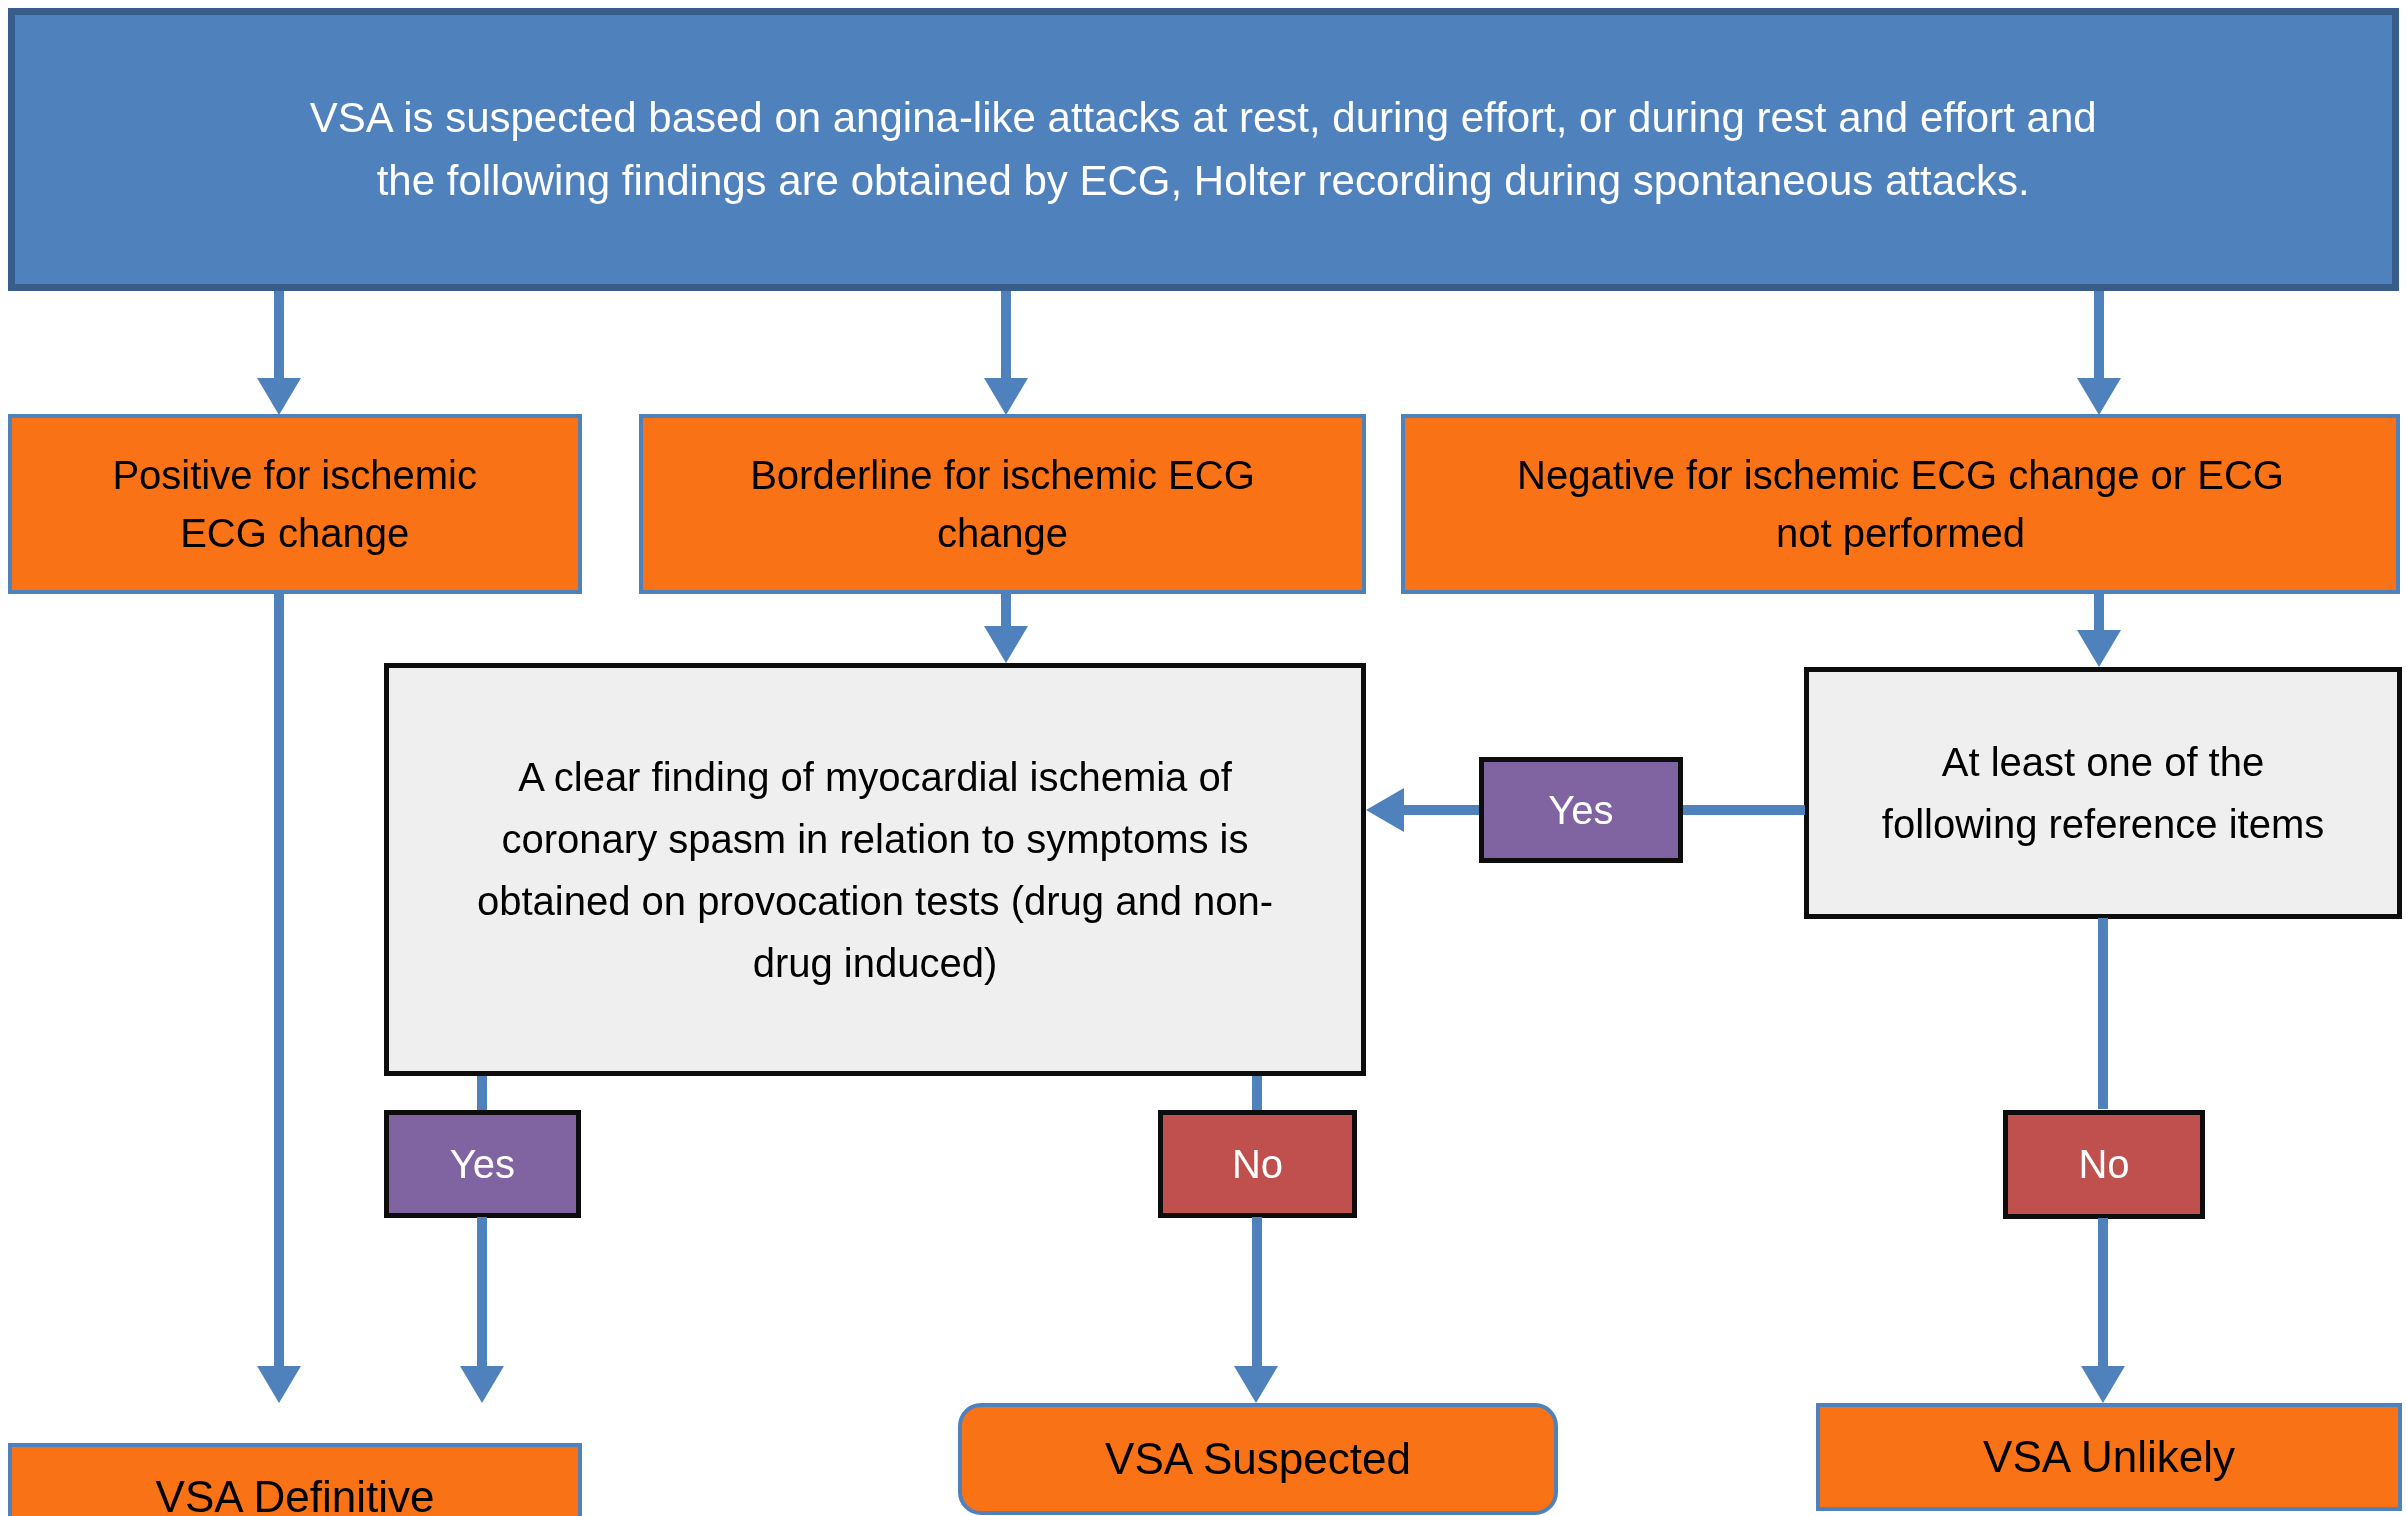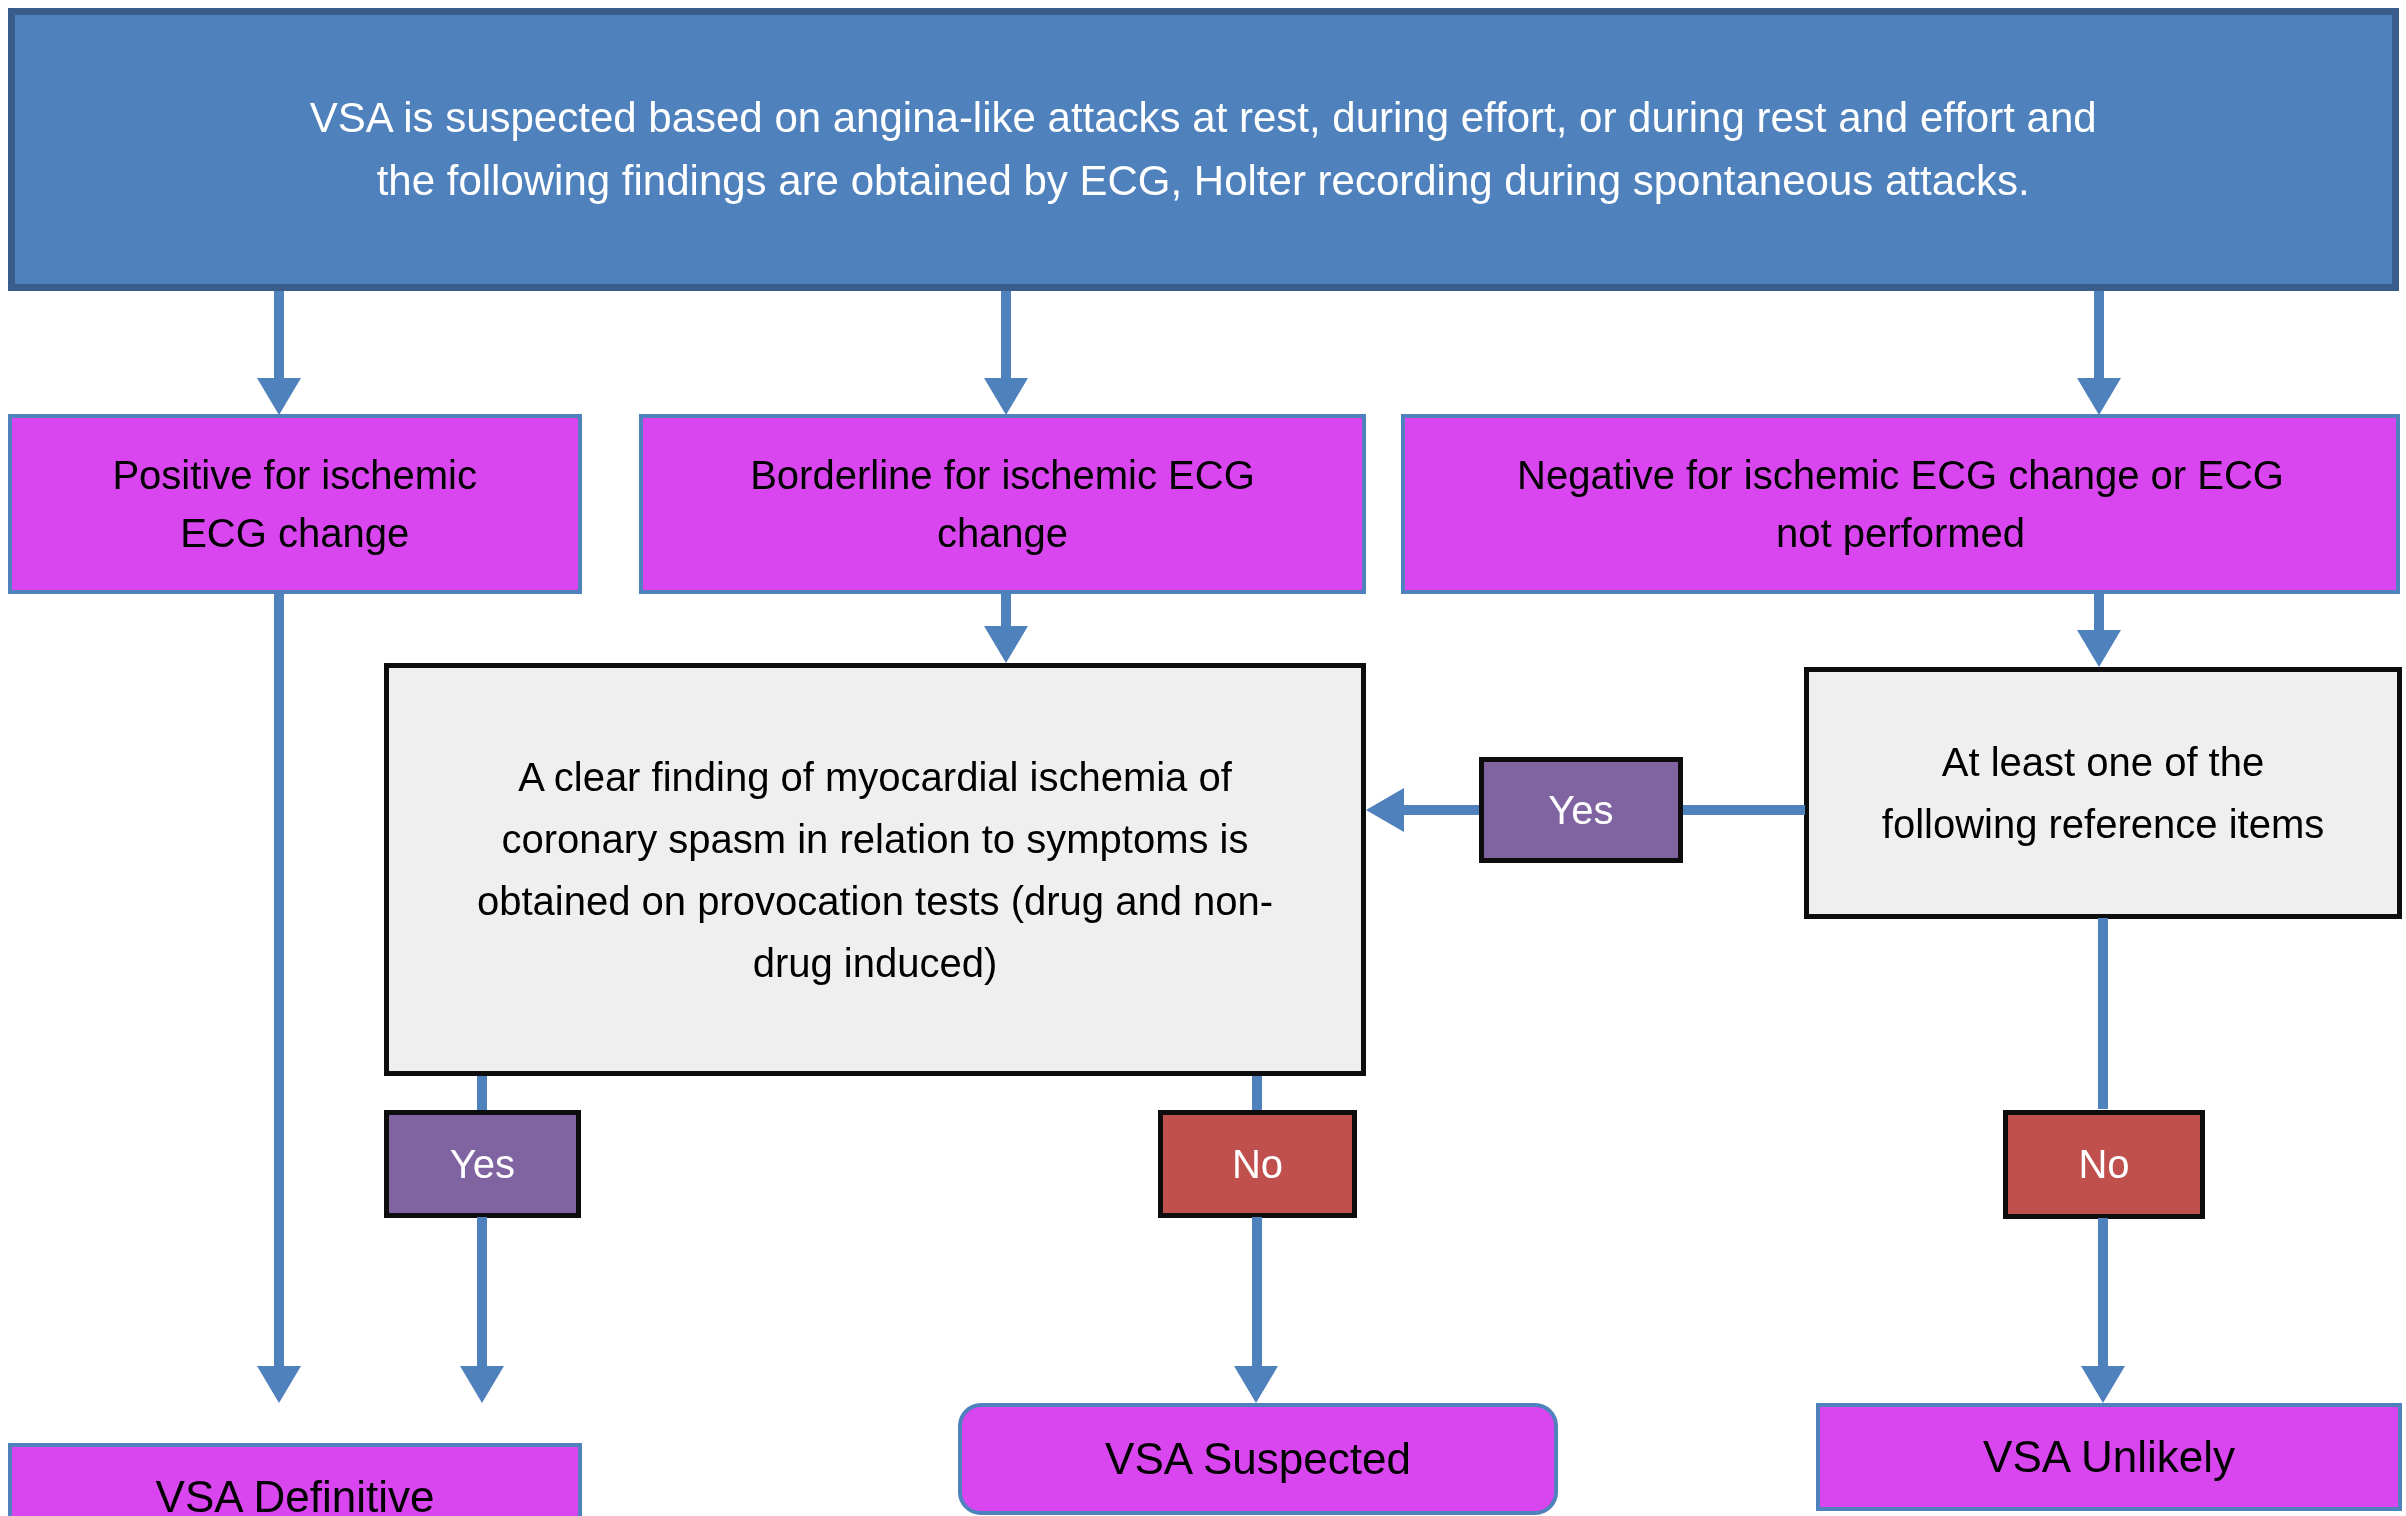--- a/index.html
+++ b/index.html
@@ -20,21 +20,21 @@
     font-family:"Liberation Sans","DejaVu Sans",sans-serif;
   }
   .node{position:absolute;box-sizing:border-box;display:flex;align-items:center;justify-content:center;text-align:center;}
   .banner{
     background:var(--banner_fill);
     border:7.7px solid var(--banner_border);
     color:var(--text_white);
     font-size:42px;line-height:1.5;
   }
   .wbox{
-    background:#d946ef;
+    background:#f97316;
     border:4.8px solid var(--box_border_blue);
     color:var(--text_black);
     font-size:40px;line-height:1.45;
   }
   .gbox{
     background:var(--gray_fill);
     border:5.8px solid var(--black_border);
     color:var(--text_black);
     font-size:40px;line-height:1.55;
   }

